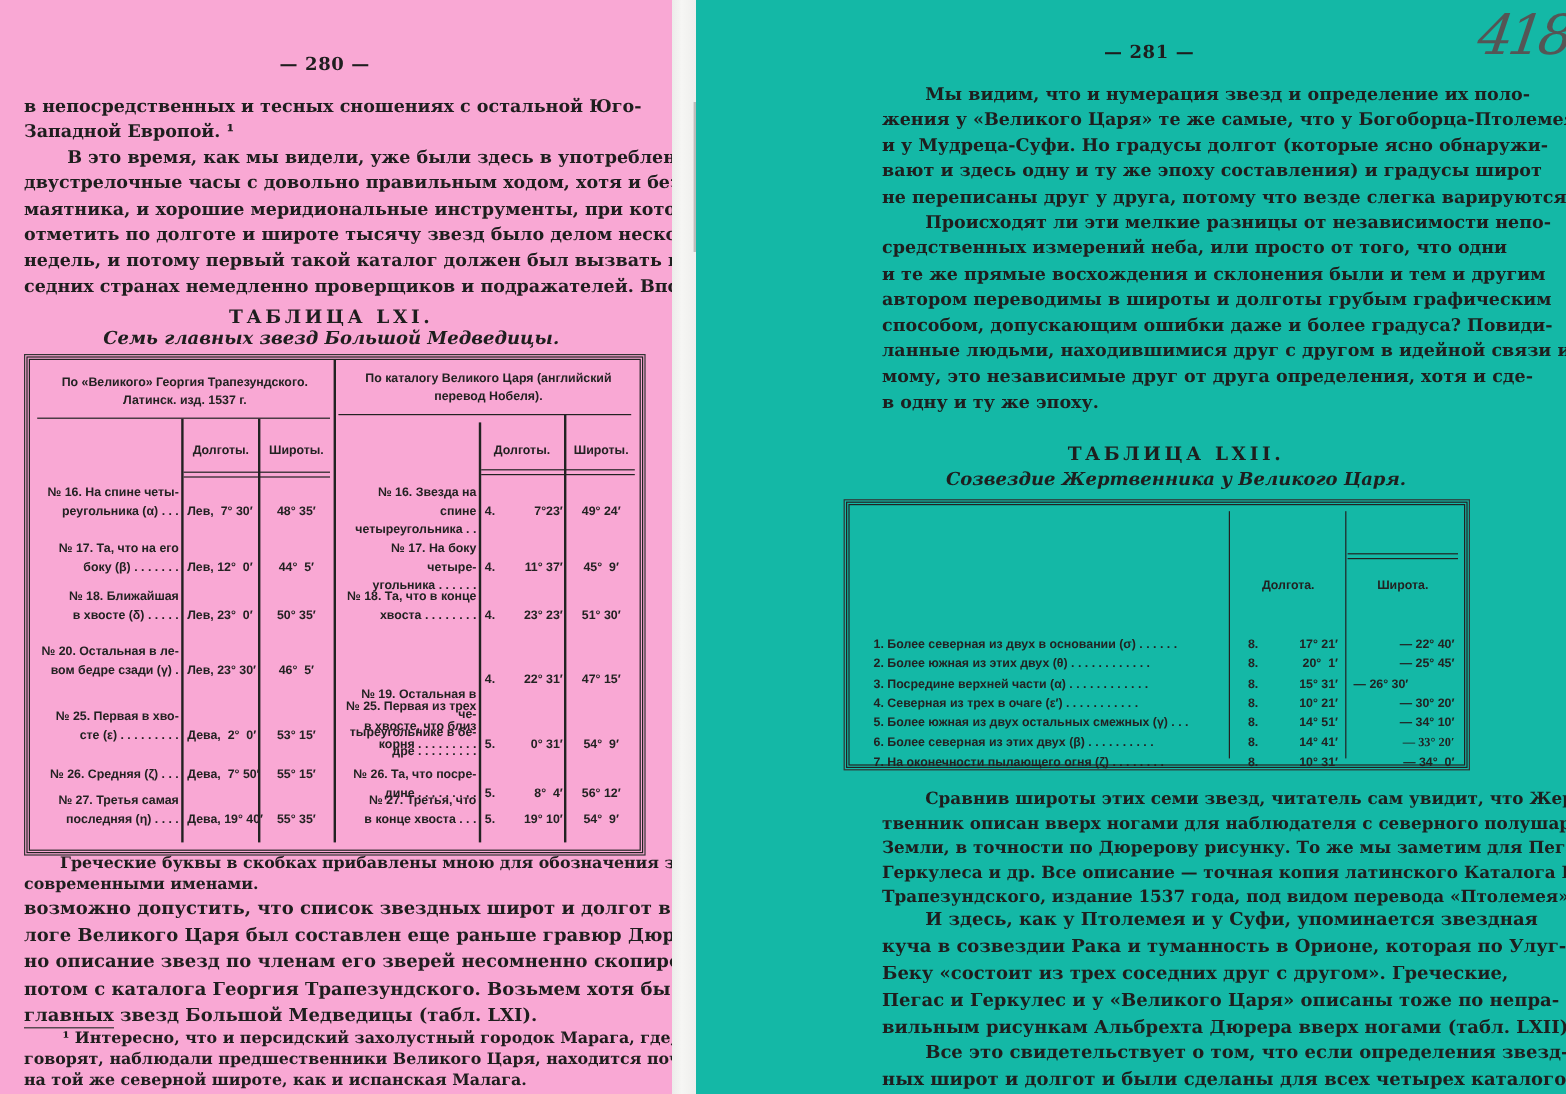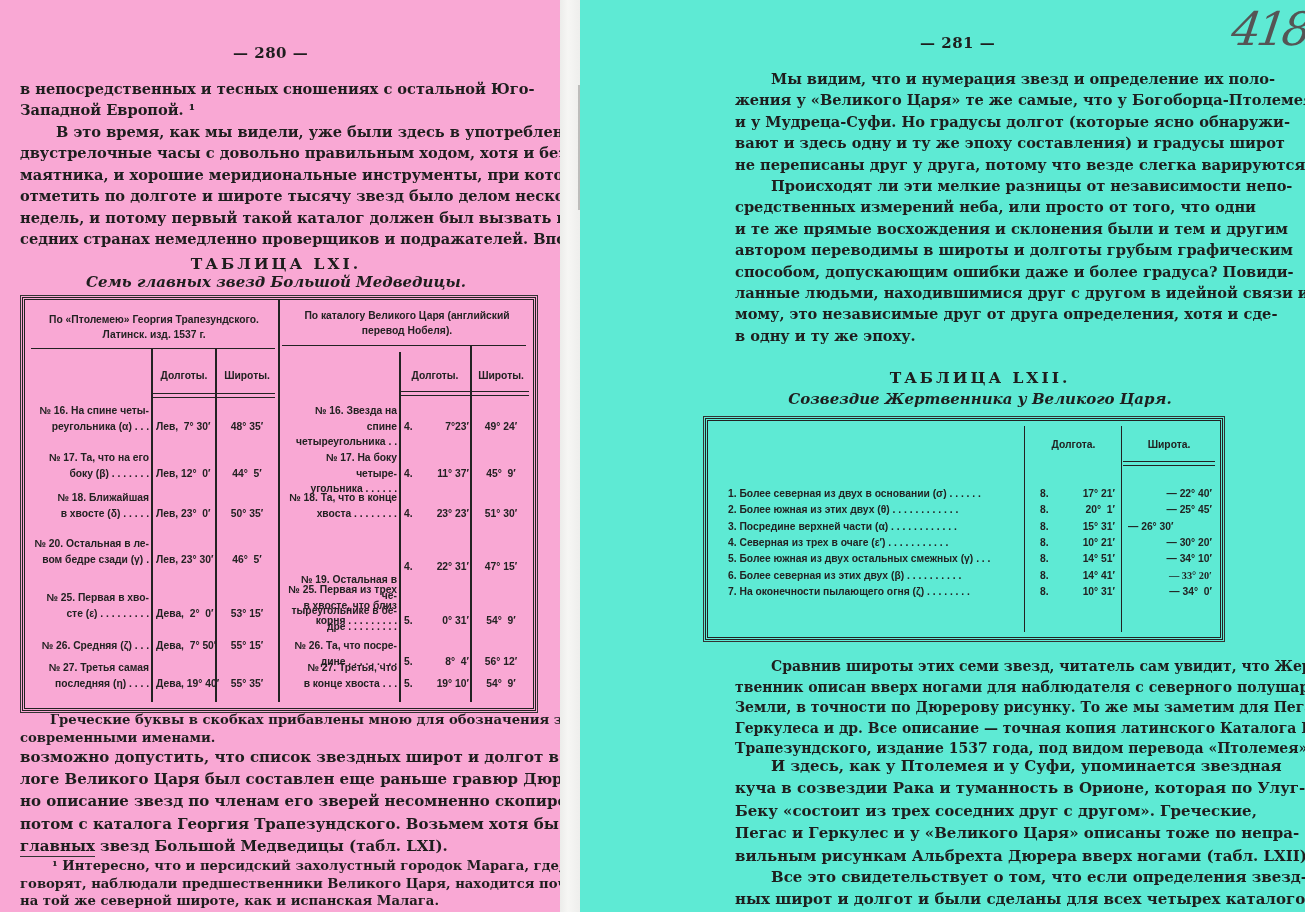--- a/index.html
+++ b/index.html
@@ -4,21 +4,21 @@
 <style>
   html, body { margin:0; padding:0; }
   body {
     width:1305px; height:912px; overflow:hidden; position:relative;
     background:#f2f2f0;
     font-family:"DejaVu Serif", "Liberation Serif", serif;
     color:#1e1e1e;
   }
   .page { position:absolute; top:0; height:912px; }
   .page.left { left:0; width:560px; background:#f9a8d4; }
-  .page.right { left:580px; width:725px; background:#5eead4; }
+  .page.right { left:580px; width:725px; background:#14b8a6; }
   .gutter { position:absolute; left:560px; top:0; width:20px; height:912px;
     background:linear-gradient(to right,#ececea,#f6f6f4 40%,#eeeeec); }
   .gutter-mark { position:absolute; left:578px; top:85px; width:2px; height:125px; background:#bdbdbb; }
 
   .pageno { position:absolute; font-size:15px; font-weight:bold; letter-spacing:0.5px; }
   .left .pageno { left:233px; top:44px; }
   .right .pageno { left:340px; top:34px; }
 
   .text { position:absolute; font-size:14.6px; line-height:21.4px; text-align:justify; font-weight:bold; }
   .text .line { display:block; text-align:justify; text-align-last:justify; white-space:nowrap; }
@@ -39,21 +39,21 @@
   .t61 .name { line-height:15.5px; }
   .t61 .name .l2 { display:block; }
   .t61 .val { white-space:nowrap; }
 
   
   .t62 { position:absolute; left:705px; top:418px; width:512px; height:216px;
     border:3px double #222; outline:1px solid #333; outline-offset:1px;
     font-family:"Liberation Sans", "DejaVu Sans", sans-serif; font-size:10.3px; font-weight:bold; color:#222; }
   .t62 .vline { position:absolute; background:#222; width:1.3px; }
   .t62 .hdbl { position:absolute; height:3px; border-top:1px solid #222; border-bottom:1px solid #222; }
-  .t62 .c { position:absolute; white-space:nowrap; }
+  .t62 .c { position:absolute; white-space:nowrap;margin-top:44px; }
 
   .note { position:absolute; font-size:13.2px; line-height:17.5px; font-weight:bold; text-align:justify; }
   .footnote-rule { position:absolute; left:20px; top:856px; width:75px; height:1px; background:#333; }
   .handwritten { position:absolute; left:1232px; top:2px; font-family:"DejaVu Serif", serif; font-style:italic;
     font-size:46px; color:#555; transform:skewX(-8deg); letter-spacing:-4px; }
 </style>
 </head>
 <body>
 
 <div class="page left">
@@ -72,21 +72,21 @@
     <span class="line">недель, и потому первый такой каталог должен был вызвать в со-</span>
     <span class="line">седних странах немедленно проверщиков и подражателей. Вполне</span>
   </div>
 
   <div class="tbl-title" style="left:20px; top:254px; width:512px;">ТАБЛИЦА LXI.</div>
   <div class="tbl-sub" style="left:20px; top:273px; width:512px;">Семь главных звезд Большой Медведицы.</div>
 
   <div class="t61">
 
     <div class="cell hdr" style="left:4px; top:12px; width:250px;">
-      <div>По «Птолемею» Георгия Трапезундского.</div>
+      <div>По «Великого» Георгия Трапезундского.</div>
       <div>Латинск. изд. 1537 г.</div>
     </div>
     <div class="cell hdr" style="left:258px; top:8px; width:248px;">
       <div>По каталогу Великого Царя (английский</div>
       <div>перевод Нобеля).</div>
     </div>
     <div class="vline" style="left:253px; top:0; height:402px; width:2px;"></div>
     <div class="hline" style="left:6px; top:48px; width:244px;"></div>
     <div class="hline" style="left:257px; top:45px; width:244px;"></div>
 

